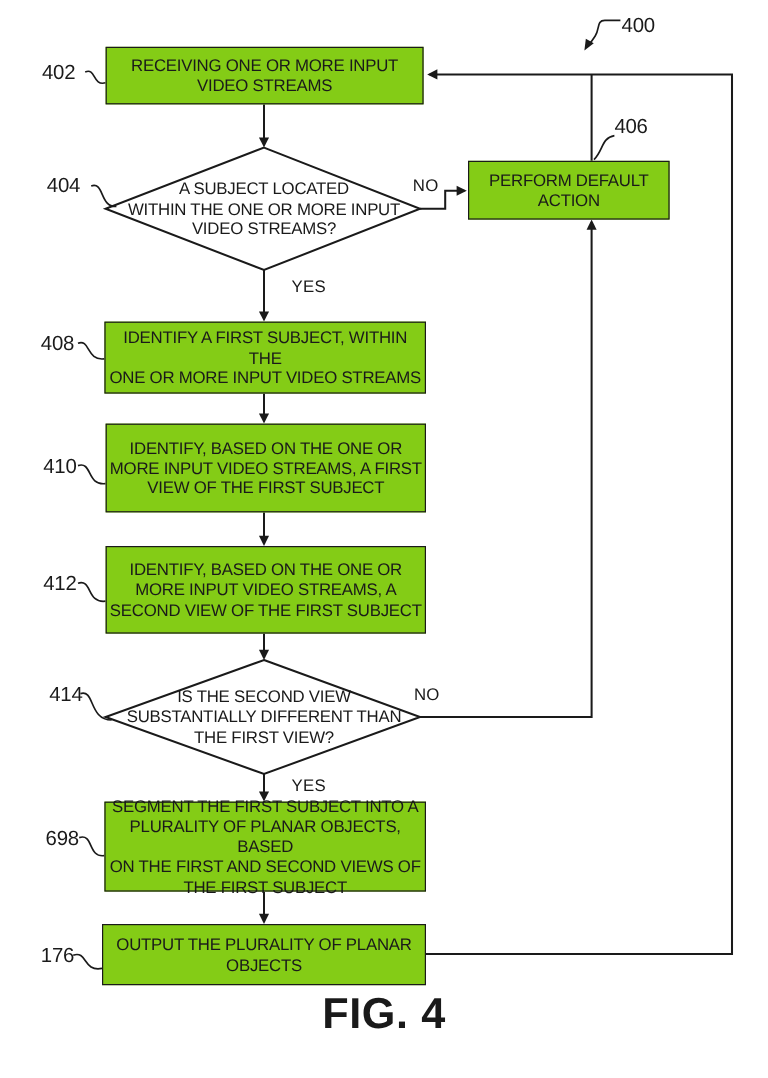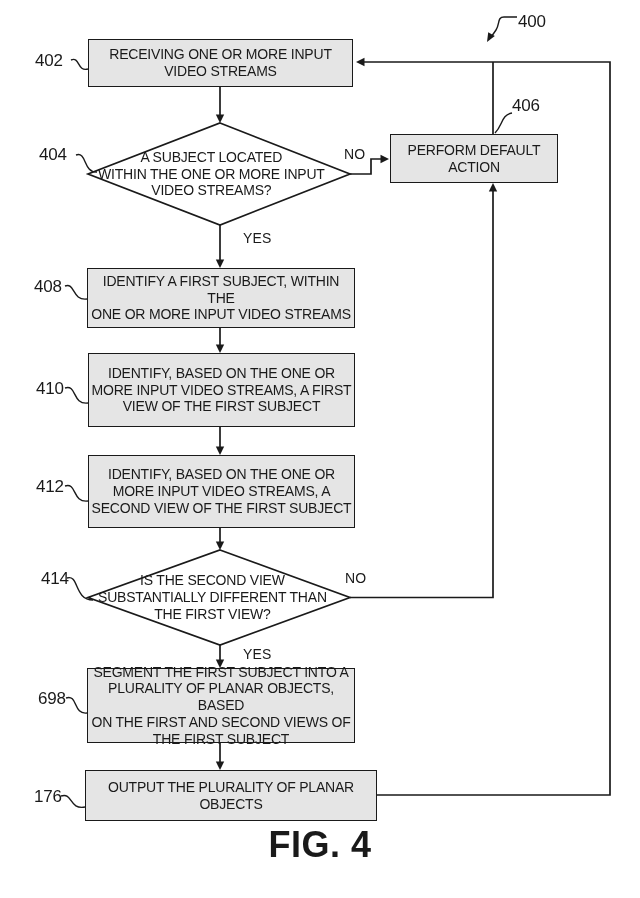--- a/index.html
+++ b/index.html
@@ -17,37 +17,38 @@
     overflow: hidden;
   }
   .layer {
     position: absolute;
     left: 0; top: 0;
     width: 640px; height: 898px;
   }
   .node-box {
     position: absolute;
     border: 1.7px solid #1a1a1a;
-    background: #e5e5e5;
+    background: #84cc16;
     display: flex;
     align-items: center;
     justify-content: center;
     text-align: center;
     box-sizing: border-box;
   }
   .node-label, .diamond-label {
     font-size: 14px;
     line-height: 1.2;
     letter-spacing: -0.2px;
     white-space: pre-line;
   }
   .diamond-label-wrap {
     position: absolute;
     display: flex;
     align-items: center;
+    justify-content: center;
     text-align: center;
   }
   .ref-num {
     position: absolute;
     font-size: 17px;
     letter-spacing: -0.2px;
   }
   .edge-label {
     position: absolute;
     font-size: 14px;
@@ -164,21 +165,21 @@
 SECOND VIEW OF THE FIRST SUBJECT</span>
   </div>
 
   <div class="node-box" style="left:87px; top:668px; width:268px; height:75px;">
     <span class="node-label">SEGMENT THE FIRST SUBJECT INTO A
 PLURALITY OF PLANAR OBJECTS, BASED
 ON THE FIRST AND SECOND VIEWS OF
 THE FIRST SUBJECT</span>
   </div>
 
-  <div class="node-box" style="left:85px; top:770px; width:292px; height:51px;">
+  <div class="node-box" style="left:85px; top:770px; width:270px; height:51px;">
     <span class="node-label">OUTPUT THE PLURALITY OF PLANAR
 OBJECTS</span>
   </div>
 
   <div class="diamond-label-wrap" style="left:98px; top:140px; width:244px; height:68px;">
     <span class="diamond-label">A SUBJECT LOCATED
 WITHIN THE ONE OR MORE INPUT
 VIDEO STREAMS?</span>
   </div>
   <div class="diamond-label-wrap" style="left:98px; top:564px; width:244px; height:67px;">

